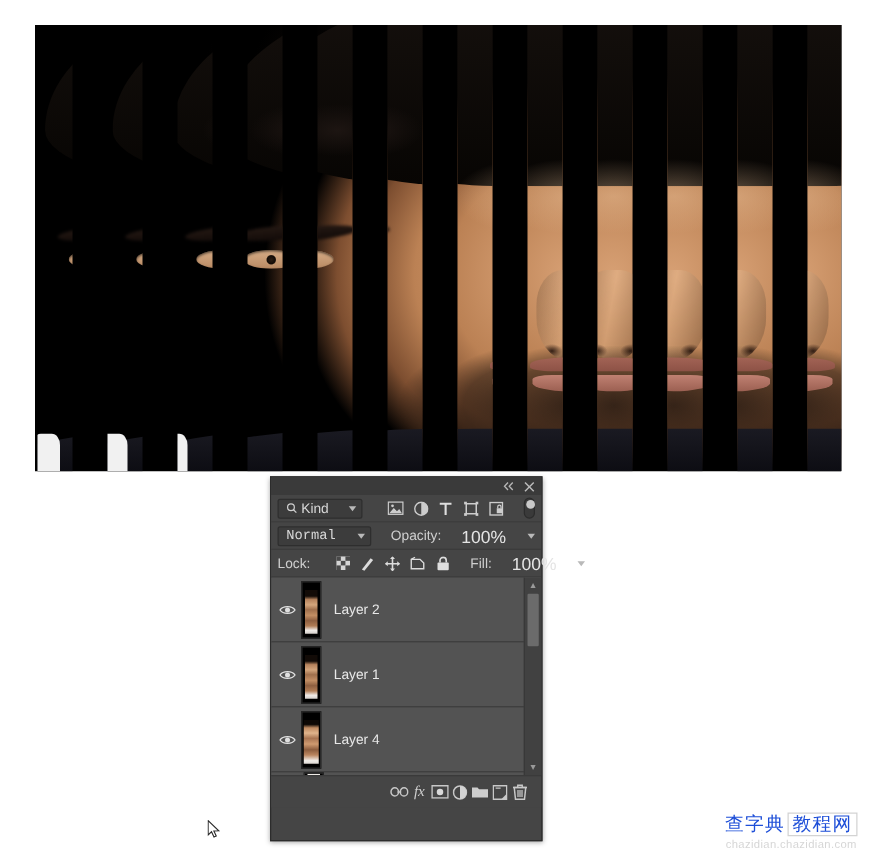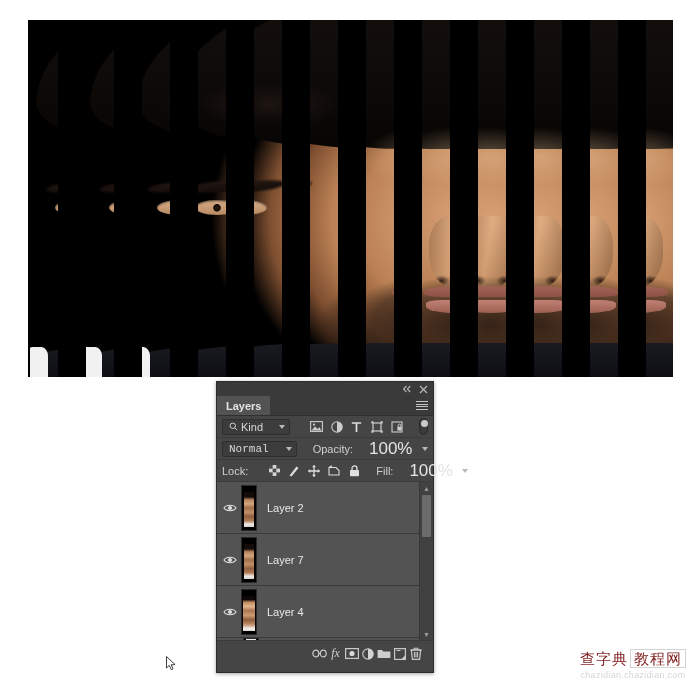--- a/index.html
+++ b/index.html
@@ -302,21 +302,21 @@
   #blend-select {
     width: 112px;
     justify-content: space-between;
     padding-left: 5px;
     cursor: pointer;
     font-family: Liberation Mono, monospace;
   }
   .field-label { color: #cfcfcf; font-size: 11px; white-space: nowrap; }
   .num-field {
     color: #e4e4e4;
-    font-size: 17px;
+    font-size: 14px;
     min-width: 32px;
     text-align: right;
     cursor: text;
   }
   .mini-caret {
     width: 0; height: 0;
     border-left: 3px solid transparent;
     border-right: 3px solid transparent;
     border-top: 4px solid #b9b9b9;
     margin-left: 5px;
@@ -464,21 +464,21 @@
     position: absolute;
     right: 14px;
     bottom: 8px;
     text-align: center;
     color: #d2d2d2;
     user-select: none;
   }
   #wm-main {
     font-size: 15px;
     letter-spacing: 1px;
-    color: #7f1d1d;
+    color: #1d4ed8;
     white-space: nowrap;
   }
   #wm-main span.box {
     border: 1px solid #d3d3d3;
     padding: 0 3px;
     margin-left: 2px;
   }
   #wm-url {
     font-size: 9px;
     color: #d6d6d6;
@@ -633,31 +633,20 @@
         <path d="M8.2 1 L5.4 4 L8.2 7" fill="none" stroke="#b5b5b5" stroke-width="1.1"></path>
       </svg>
     </div>
     <div class="topbar-btn">
       <svg width="9" height="9" viewBox="0 0 9 9">
         <path d="M1 1 L8 8 M8 1 L1 8" stroke="#b9b9b9" stroke-width="1.2" fill="none"></path>
       </svg>
     </div>
   </div>
 
-  <div id="panel-tabbar">
-    <div id="tab-layers">
-      <span>Layers</span>
-    </div>
-    <div id="panel-menu-icon">
-      <i></i>
-        <i></i>
-        <i></i>
-        <i></i>
-    </div>
-  </div>
 
   <div class="panel-row">
     <div class="pill" id="kind-select">
       <span class="kind-left">
         <svg width="9" height="9" viewBox="0 0 10 10" style="margin-left:2px">
           <circle cx="4.2" cy="4.2" r="3" fill="none" stroke="#cfcfcf" stroke-width="1.1"></circle>
           <path d="M6.4 6.4 L9 9" stroke="#cfcfcf" stroke-width="1.1"></path>
         </svg>
         <span>Kind</span>
       </span>
@@ -774,21 +763,21 @@
     <div class="layer-row">
       <div class="eye-cell">
         <svg width="14" height="10" viewBox="0 0 14 10">
           <path d="M1 5 C3.2 1.4 10.8 1.4 13 5 C10.8 8.6 3.2 8.6 1 5 Z" fill="none" stroke="#e0e0e0" stroke-width="1.1"></path>
           <circle cx="7" cy="5" r="2" fill="#e0e0e0"></circle>
         </svg>
       </div>
       <div class="thumb">
           <div class="thumb-strip"></div>
         </div>
-      <span class="layer-name">Layer 7</span>
+      <span class="layer-name">Layer 1</span>
     </div>
 
     <div class="layer-row">
       <div class="eye-cell">
         <svg width="14" height="10" viewBox="0 0 14 10">
           <path d="M1 5 C3.2 1.4 10.8 1.4 13 5 C10.8 8.6 3.2 8.6 1 5 Z" fill="none" stroke="#e0e0e0" stroke-width="1.1"></path>
           <circle cx="7" cy="5" r="2" fill="#e0e0e0"></circle>
         </svg>
       </div>
       <div class="thumb wide">

